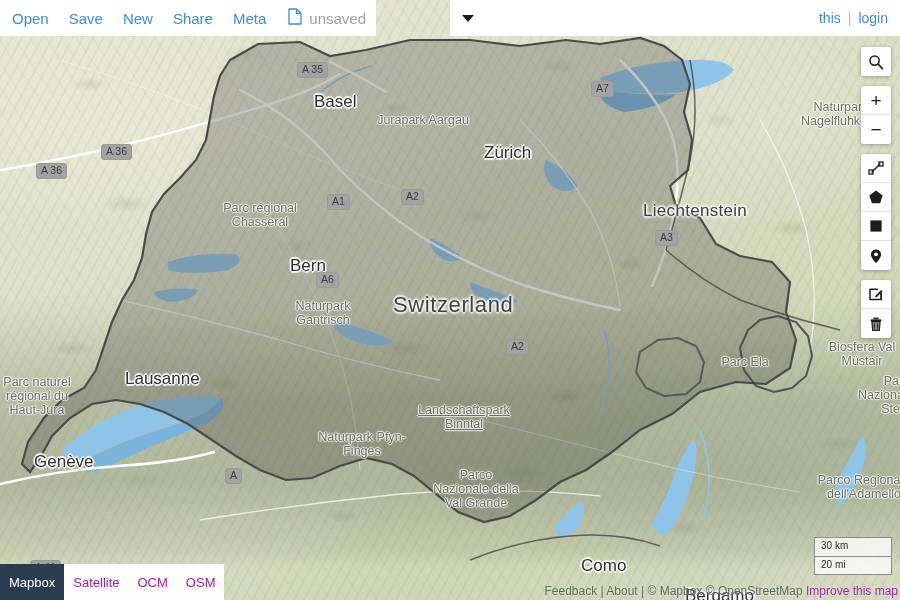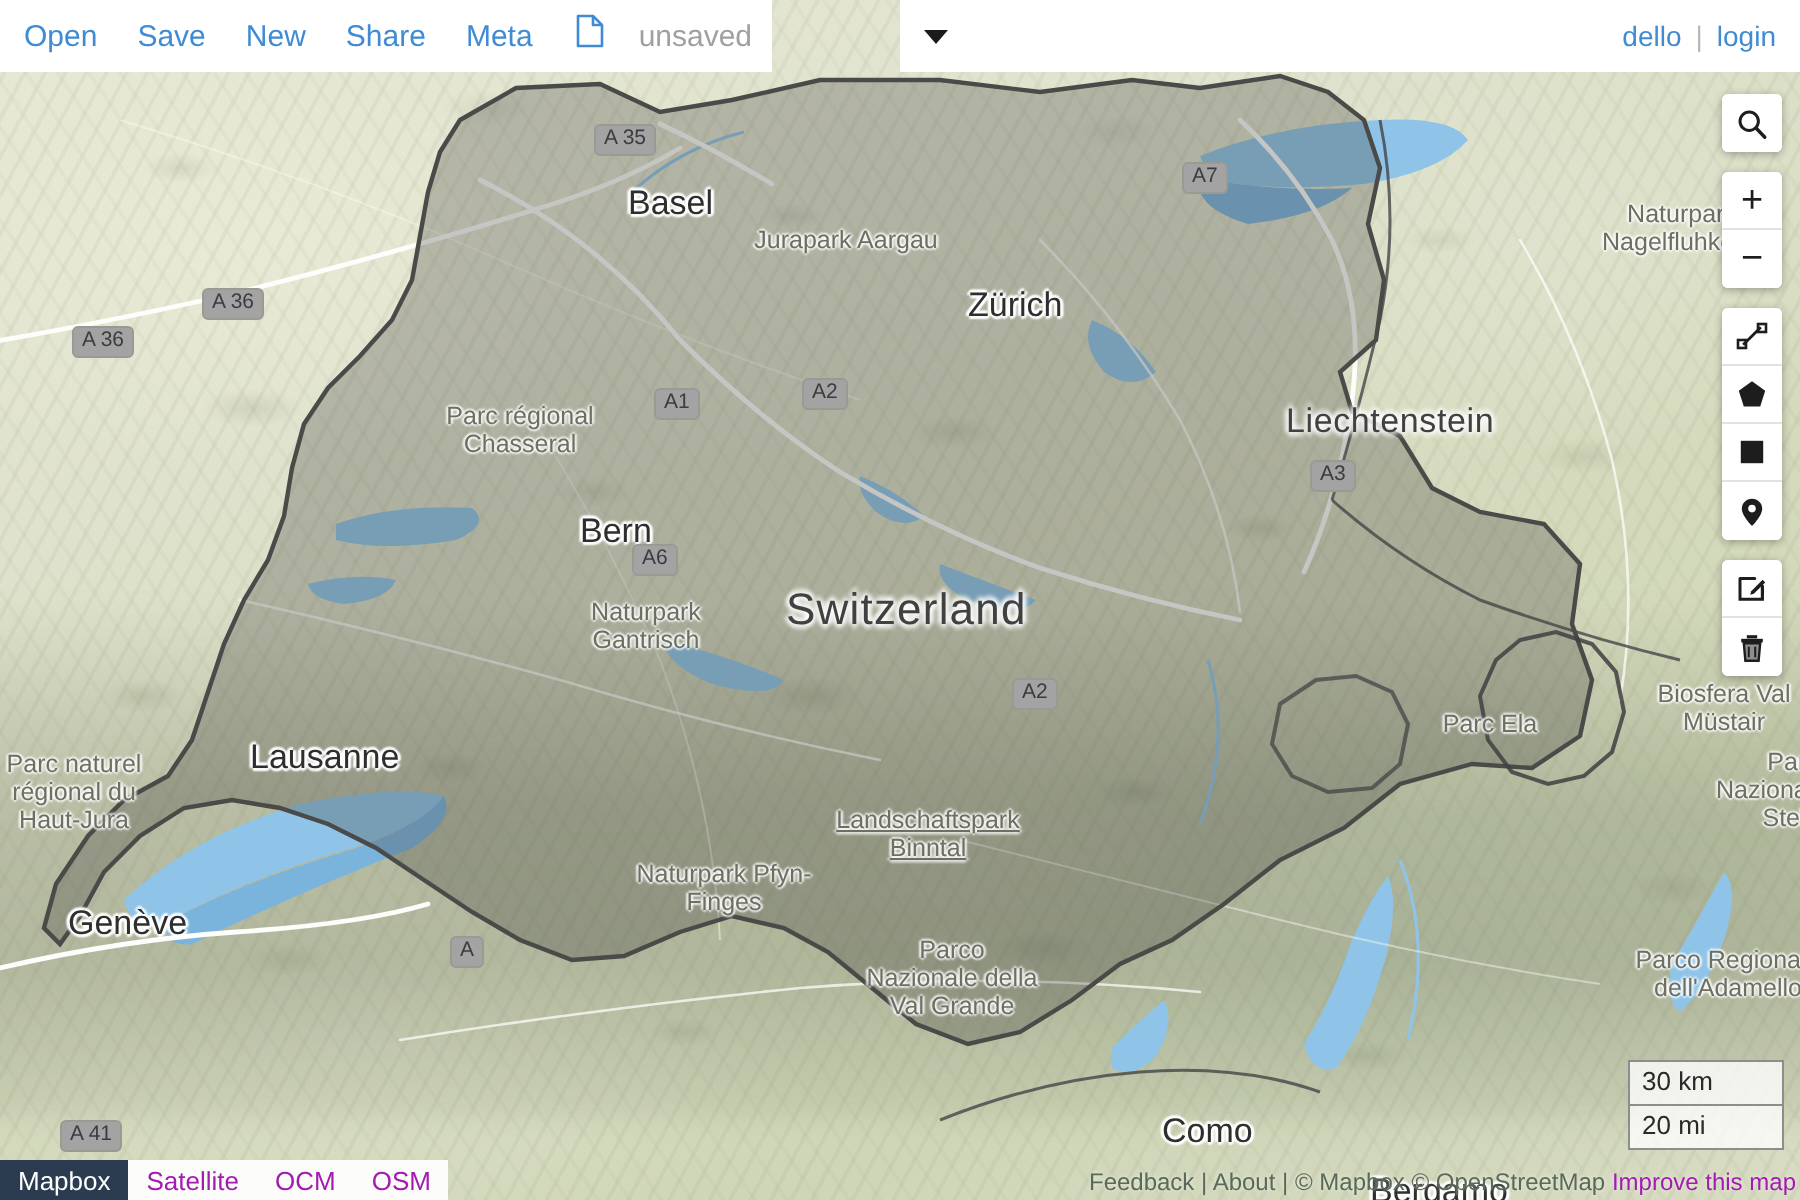--- a/index.html
+++ b/index.html
@@ -118,21 +118,21 @@
     display: flex; align-items: center; pointer-events: auto;
   }
   #tb-left  { left: 0; padding: 0 10px 0 12px; }
   #tb-right { left: 450px; right: 0; justify-content: flex-end; padding-right: 12px; }
   #tb-caret { left: 450px; width: 36px; justify-content: center; }
   .tb-link {
     color: #3f8bd4; font-size: 15px; margin-right: 20px;
     cursor: pointer; text-decoration: none; text-align: center;
   }
   .tb-link:last-child { margin-right: 0; }
-  .tb-file { display: flex; align-items: center; gap: 17px; margin-left: 2px; }
+  .tb-file { display: flex; align-items: center; gap: 7px; margin-left: 2px; }
   .tb-filename { color: #a0a0a0; font-size: 15px; }
   .caret {
     width: 0; height: 0; border-left: 6px solid transparent;
     border-right: 6px solid transparent; border-top: 7px solid #1b1b1b;
     cursor: pointer;
   }
   .tb-auth { display: flex; align-items: center; gap: 7px; font-size: 14px; }
   .tb-auth a { color: #3f8bd4; cursor: pointer; text-decoration: none; }
   .tb-sep { color: #b8b8b8; }
 
@@ -154,29 +154,29 @@
   .ctrl-btn svg { display: block; }
   .zoom-sym { font-size: 19px; color: #1d1d1d; line-height: 1; font-weight: 400; }
 
   
   #scales {
     position: absolute; right: 8px; bottom: 25px; z-index: 30;
     display: flex; flex-direction: column;
   }
   .scale-bar {
     background: rgba(255,255,255,.78); border: 1px solid #8d8d8d;
-    border-top: none; color: #2a2a2a; font-size: 13px;
+    border-top: none; color: #2a2a2a; font-size: 10px;
     padding: 2px 6px 3px; width: 78px; line-height: 1.25;
   }
   .scale-bar:first-child { border-top: 1px solid #8d8d8d; }
 
   
   #layers {
     position: absolute; left: 0; bottom: 0; z-index: 36;
-    display: flex; height: 20px; align-items: stretch;
+    display: flex; height: 36px; align-items: stretch;
   }
   .layer-btn {
     display: flex; align-items: center; padding: 0 9px;
     font-size: 13px; color: #a21caf; background: rgba(255,255,255,.92);
     cursor: pointer;
   }
   .layer-btn.active { background: #2b3c50; color: #fff; }
   #attribution {
     position: absolute; right: 2px; bottom: 2px; z-index: 30;
     font-size: 12px; color: #5a6a58; white-space: nowrap;
@@ -321,21 +321,21 @@
             <path d="M1,1 H8.5 L13,5.5 V16 H1 Z" fill="#fff" stroke="#3f8bd4" stroke-width="1.3" stroke-linejoin="round"></path>
             <path d="M8.5,1 V5.5 H13" fill="none" stroke="#3f8bd4" stroke-width="1.3" stroke-linejoin="round"></path>
           </svg>
         </span>
         <span class="tb-filename">unsaved</span>
       </span>
     </div>
 
     <div class="tb-panel" id="tb-right">
       <span class="tb-auth">
-        <a>dello</a>
+        <a>this</a>
         <span class="tb-sep">|</span>
         <a>login</a>
       </span>
     </div>
 
     <div class="tb-panel" id="tb-caret">
       <span class="caret"></span>
     </div>
   </div>
 

